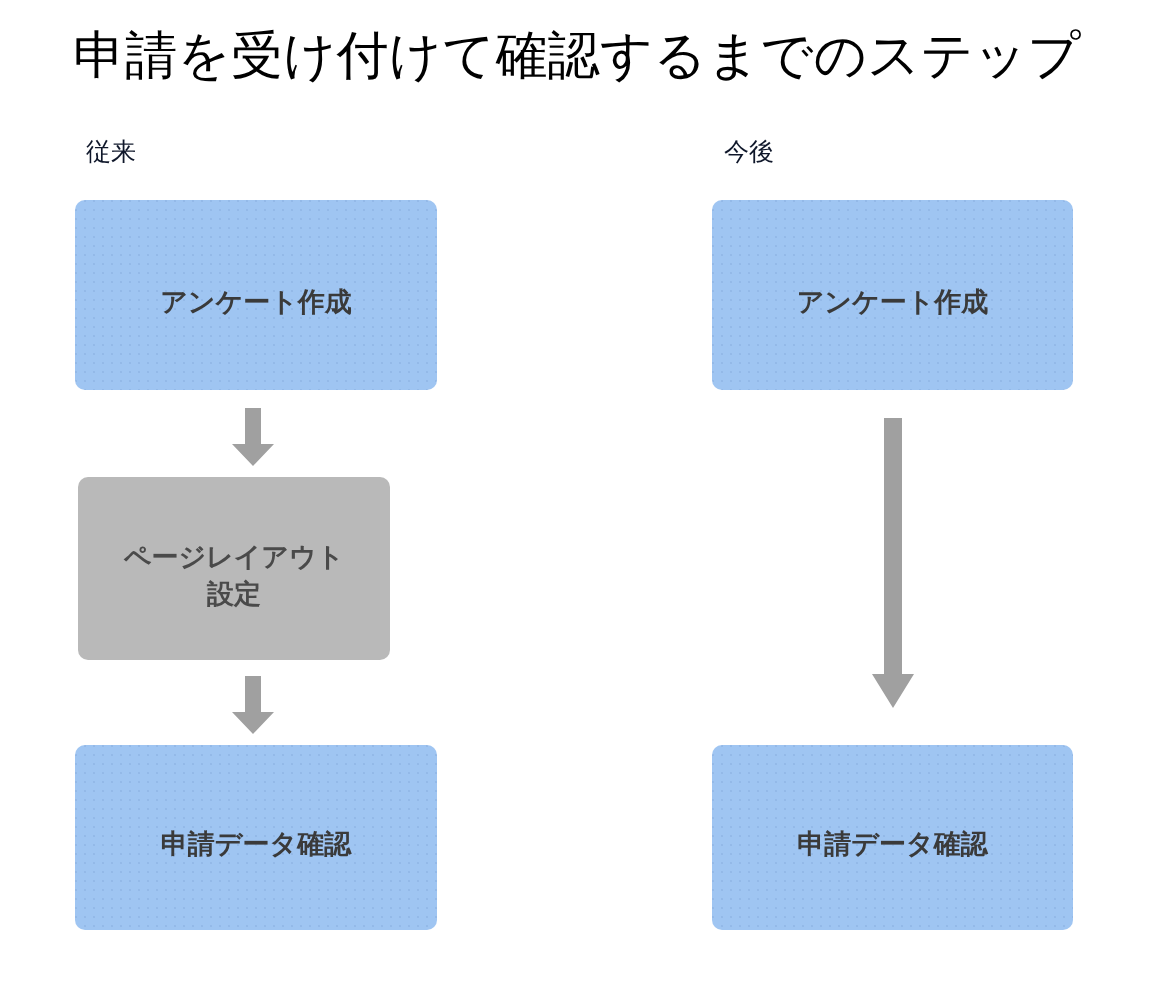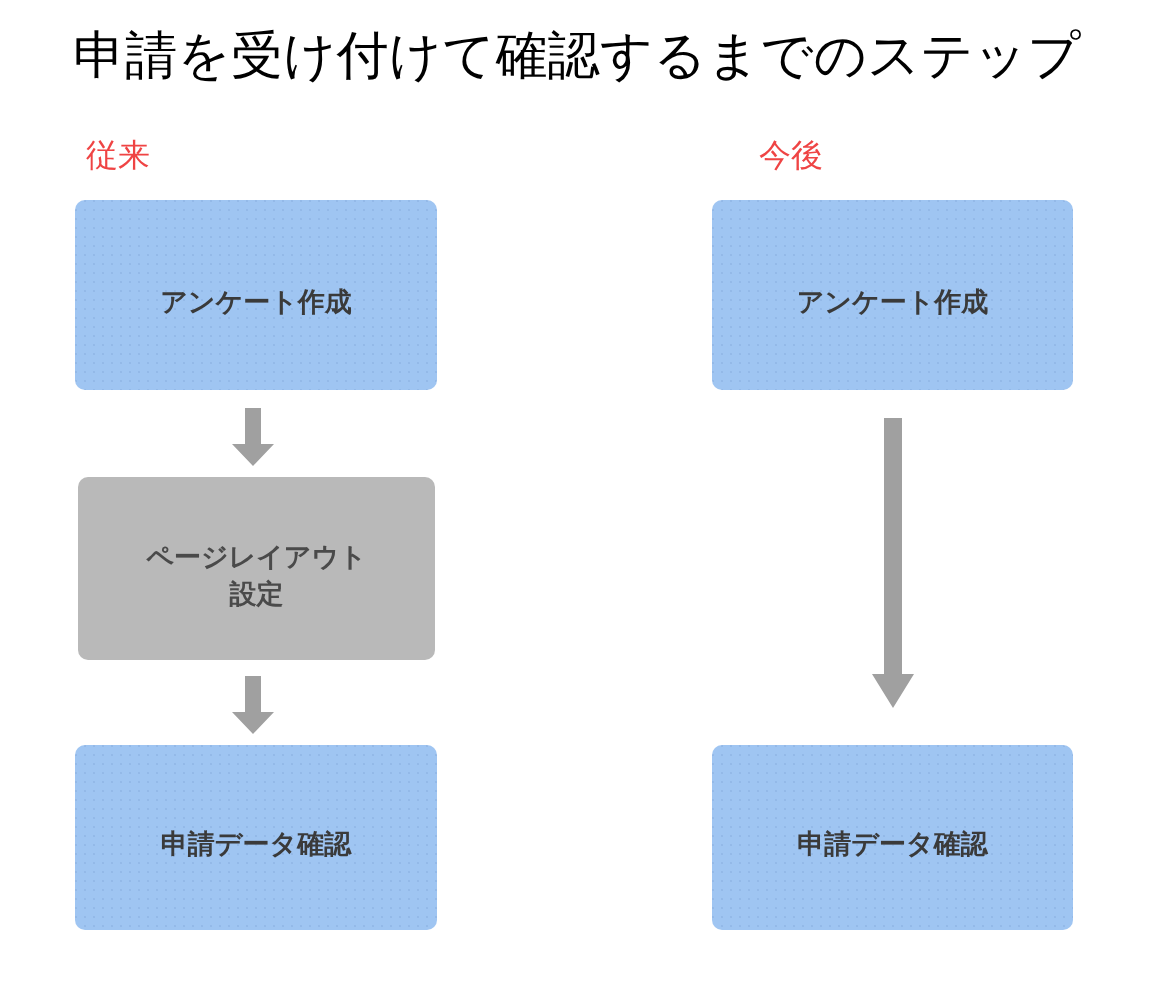--- a/index.html
+++ b/index.html
@@ -31,28 +31,28 @@
     line-height: 1.12;
     font-weight: 400;
     color: #000000;
     letter-spacing: 0.2px;
     white-space: nowrap;
   }
 
   
   .column-caption {
     position: absolute;
-    font-size: 32px;
+    font-size: 25px;
     line-height: 1.2;
     font-weight: 400;
-    color: #ef4444;
+    color: #0f172a;
     white-space: nowrap;
   }
   .caption-before { left: 86px; top: 136px; }
-  .caption-after  { left: 724px; top: 136px; margin-left: 35px; }
+  .caption-after  { left: 724px; top: 136px; }
 
   
   .node {
     position: absolute;
     border-radius: 10px;
     box-sizing: border-box;
     display: flex;
     align-items: center;
     justify-content: center;
     text-align: center;
@@ -69,21 +69,21 @@
       radial-gradient(circle at 1px 1px, rgba(120,160,210,0.30) 0.7px, rgba(0,0,0,0) 1.1px);
     background-size: 9px 9px;
   }
   .node.gray {
     background-color: #b9b9b9;
     color: #4a4a4a;
   }
 
   
   #node-before-1 { left: 75px;  top: 200px; width: 362px; height: 190px; }
-  #node-before-2 { left: 78px;  top: 477px; width: 357px; height: 183px; }
+  #node-before-2 { left: 78px;  top: 477px; width: 312px; height: 183px; }
   #node-before-3 { left: 75px;  top: 745px; width: 362px; height: 185px; }
 
   
   #node-after-1  { left: 712px; top: 200px; width: 361px; height: 190px; }
   #node-after-2  { left: 712px; top: 745px; width: 361px; height: 185px; }
 
   
   .arrow {
     position: absolute;
     display: block;

